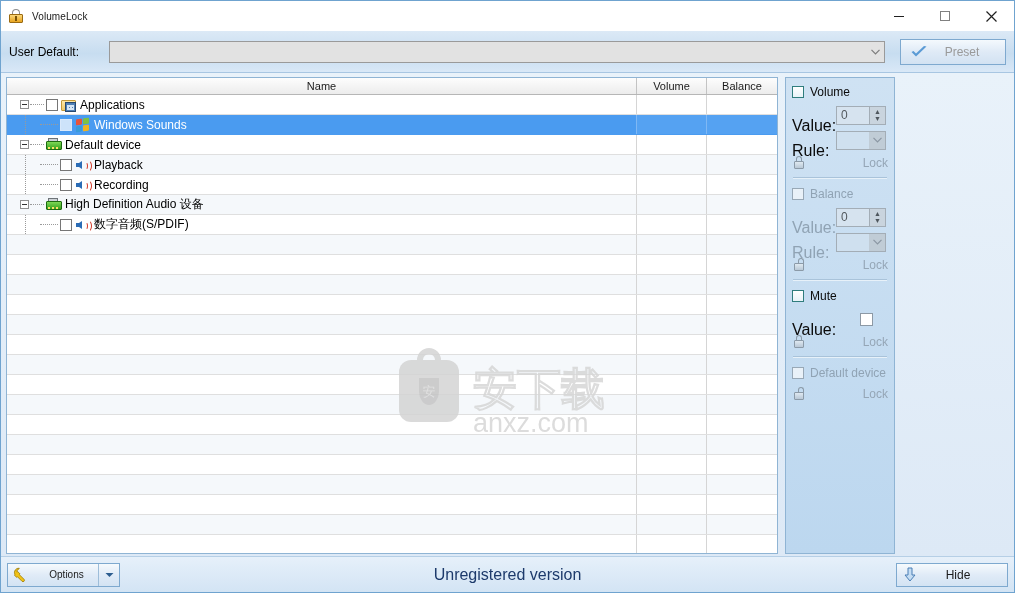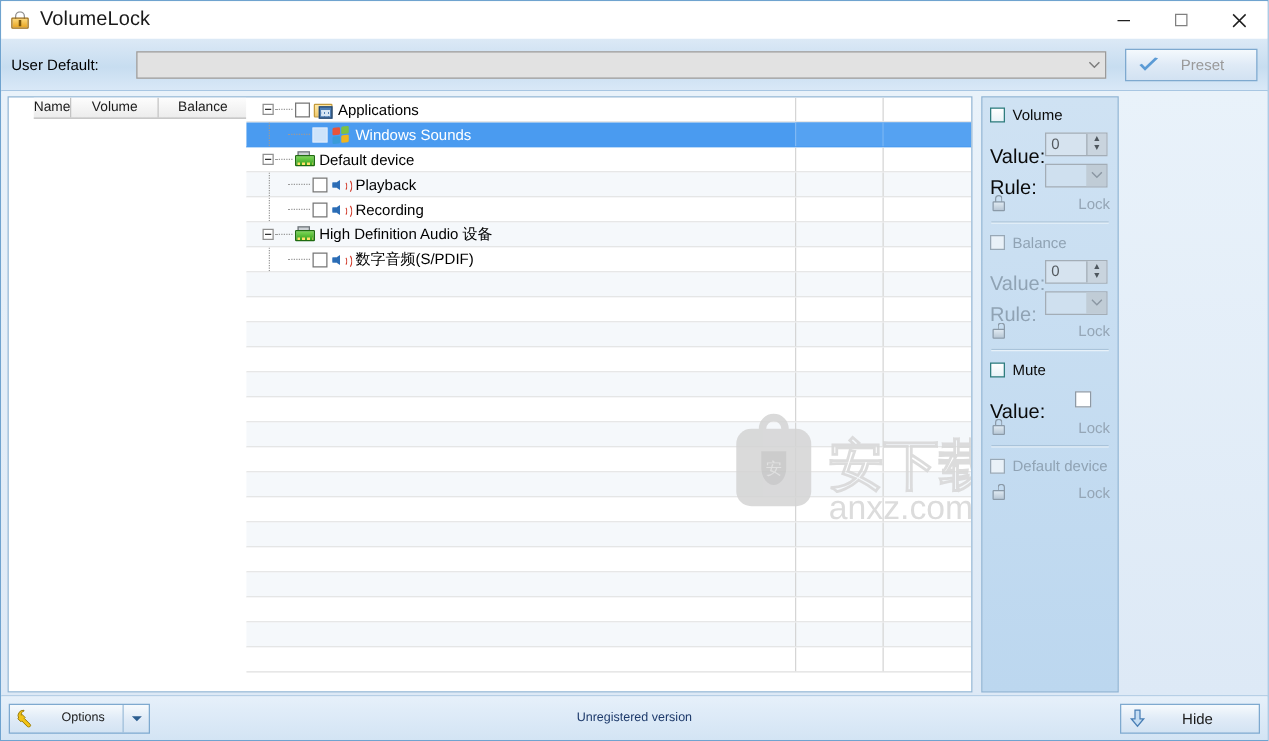--- a/index.html
+++ b/index.html
@@ -59,21 +59,21 @@
     border-radius: 5px 5px 0 0;
     box-sizing: border-box;
   }
   .lock-key {
     position: absolute;
     left: 7px; top: 8px;
     width: 2px; height: 5px;
     background: #7a5409;
   }
   #title-text {
-    font-size: 16px;
+    font-size: 10px;
     color: #1a1a1a;
     letter-spacing: .1px;
   }
   #window-controls {
     position: absolute;
     right: 0; top: 0;
     height: 30px;
     display: flex;
   }
   .win-btn {
@@ -155,24 +155,23 @@
     overflow: hidden;
   }
 
   
   #tree-panel {
     width: 772px;
     background: #ffffff;
     border: 1px solid #8fb4d4;
     box-sizing: border-box;
     display: flex;
-    flex-direction: row;
+    flex-direction: column;
     position: relative;
     overflow: hidden;
-    padding-left: 20px;
   }
   #tree-header {
     height: 17px; min-height: 17px;
     display: flex;
     background: linear-gradient(#fdfdfd, #ececec);
     border-bottom: 1px solid #b6b6b6;
     box-sizing: border-box;
   }
   .hdr-cell {
     font-size: 11px;
@@ -484,21 +483,21 @@
   #options-split {
     width: 20px; height: 100%;
     border-left: 1px solid #9dbdd9;
     display: flex; align-items: center; justify-content: center;
     cursor: default;
   }
   #status-text {
     position: absolute;
     left: 0; right: 0;
     text-align: center;
-    font-size: 10px;
+    font-size: 16px;
     color: #1d3a6b;
     pointer-events: none;
   }
   #hide-button {
     position: absolute;
     right: 6px;
     width: 112px; height: 24px;
     border: 1px solid #7ea9cf;
     background: linear-gradient(#f6fafd, #e0ebf7 50%, #d3e3f3);
     box-sizing: border-box;

